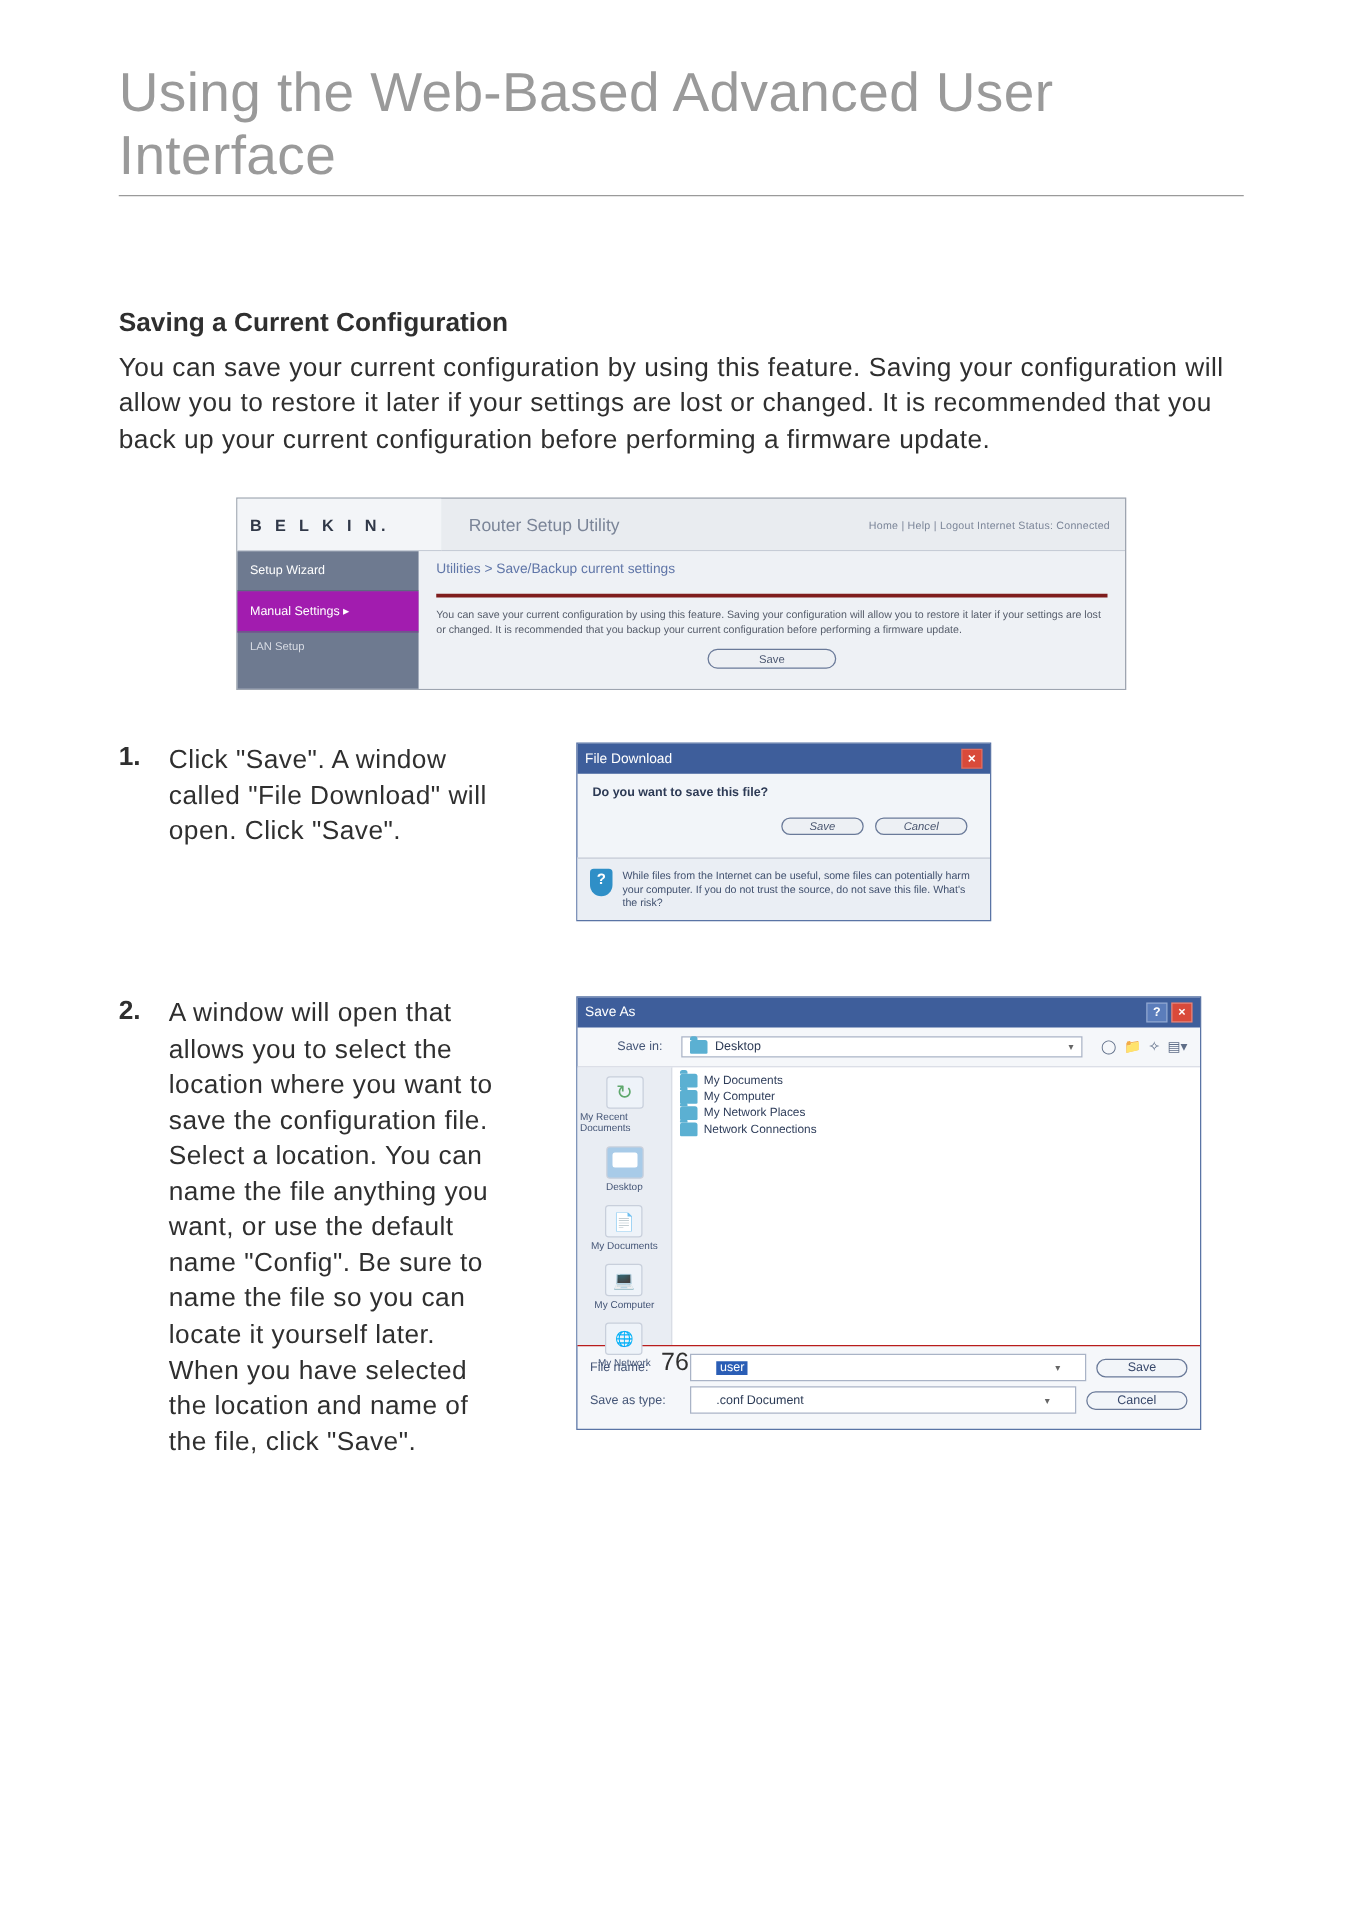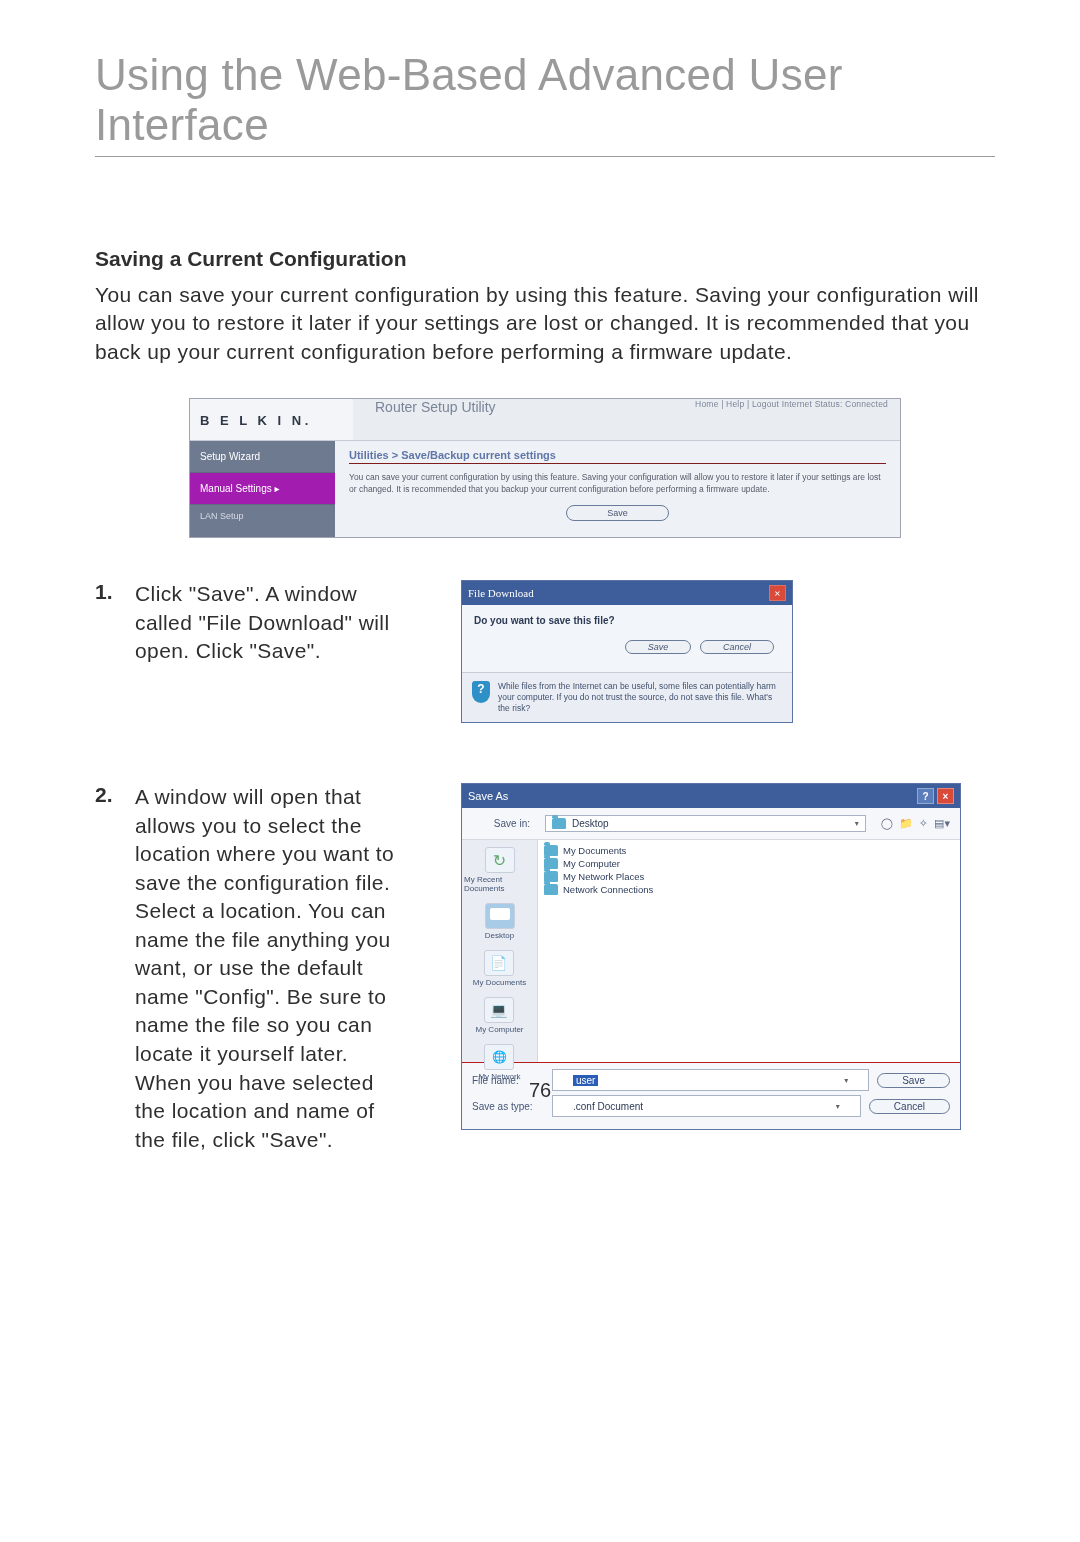--- a/index.html
+++ b/index.html
@@ -65,20 +65,21 @@
     background: #f3f5f8;
     font-size: 13px;
     font-weight: bold;
     letter-spacing: 3.5px;
     padding: 14px 8px 12px 10px;
     border-bottom: 1px solid #c6ccd6;
   }
   .router-head .center {
     flex: 1;
     display: flex;
+    align-items: center;
     justify-content: space-between;
     padding: 0 12px;
     border-bottom: 1px solid #c6ccd6;
   }
   .router-head .util {
     color: #7b8598;
     font-size: 14px;
     margin-left:10px;
   }
   .router-head .links {
@@ -108,24 +109,23 @@
     color: #d7dbe3;
   }
   .router-main {
     flex: 1;
     background: #eef1f5;
     padding: 8px 14px 16px 14px;
   }
   .breadcrumb {
     color: #6076a8;
     font-size: 11px;
-    border-bottom: 1px solid #7f1d1d;
-    padding-bottom: 2px;
+    border-bottom: 3px solid #7f1d1d;
+    padding-bottom: 14px;
     margin-bottom: 8px;
-    font-weight: bold;
   }
   .router-desc {
     color: #555c6a;
     font-size: 8.5px;
     line-height: 1.35;
   }
   .save-row {
     margin-top: 10px;
     text-align: center;
   }
@@ -175,21 +175,20 @@
     margin-left: 40px;
   }
   .dlg1-title {
     background: #3e5e9b;
     color: #fff;
     font-size: 11px;
     padding: 4px 6px;
     display: flex;
     justify-content: space-between;
     align-items: center;
-    font-family: Liberation Serif, serif;
   }
   .dlg1-title .x {
     background:#d94a3a;
     color:#fff;
     width:15px;height:14px;
     display:flex;align-items:center;justify-content:center;
     font-size:11px;font-weight:bold;
     border:1px solid #fff3;
   }
   .dlg1-body {

